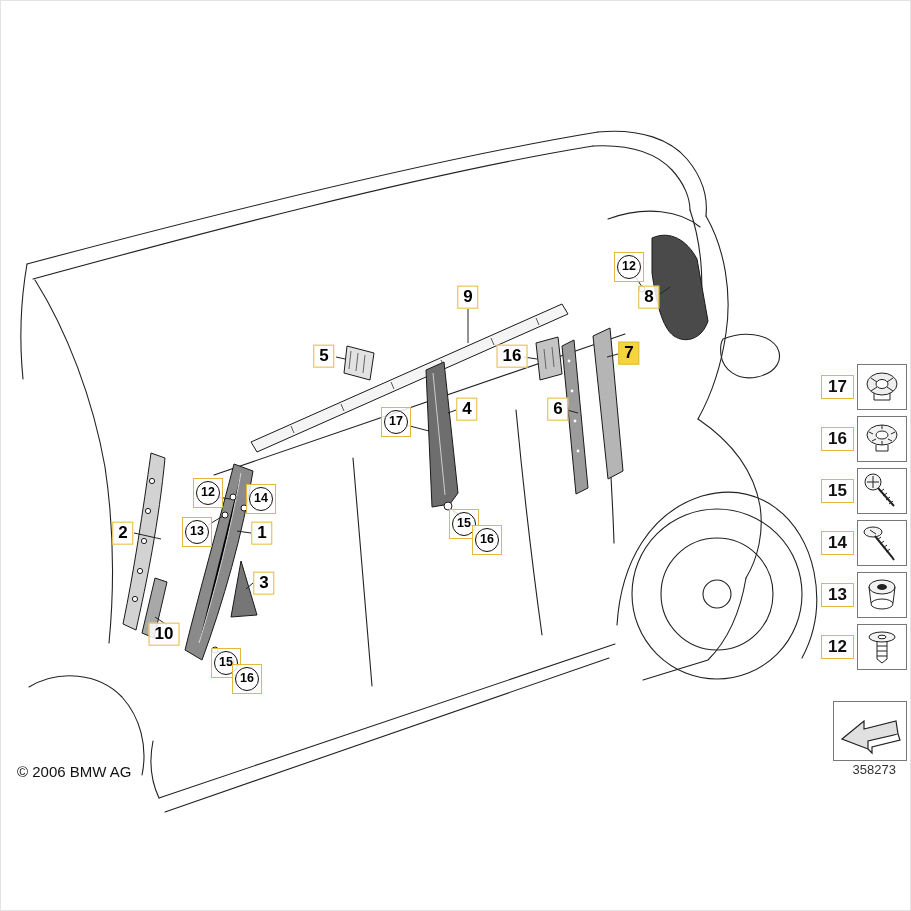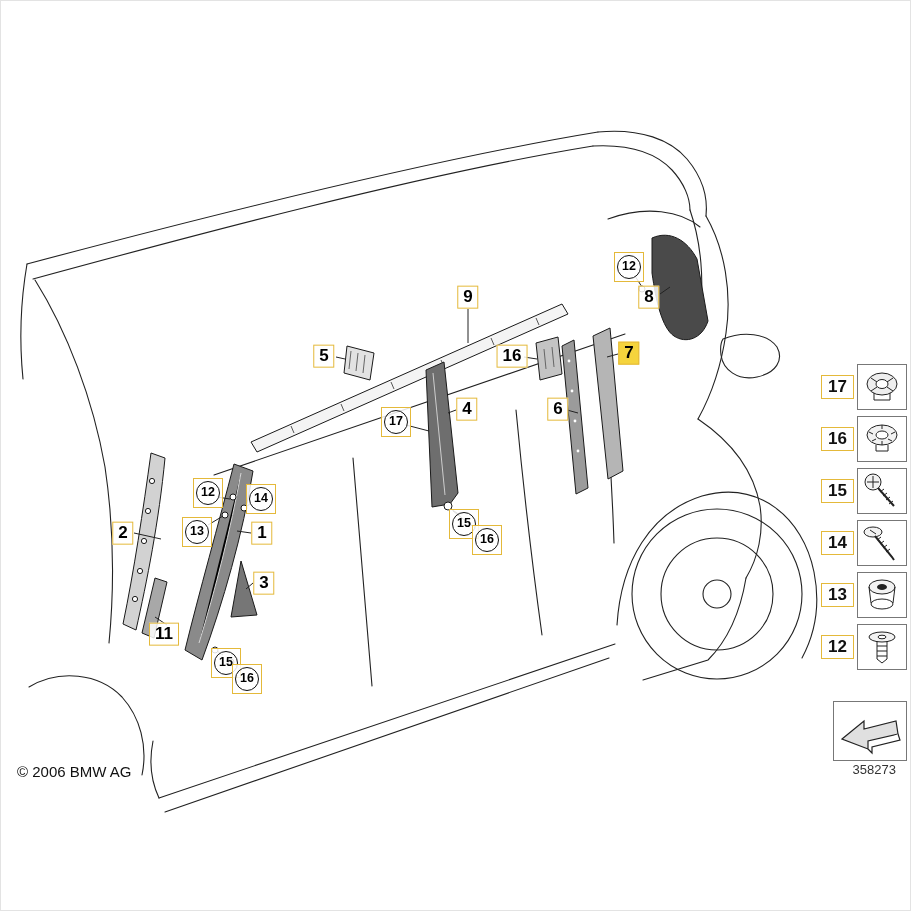--- a/index.html
+++ b/index.html
@@ -159,21 +159,21 @@
       <line x1="523" y1="356" x2="536" y2="358"></line>
       <line x1="566" y1="409" x2="577" y2="412"></line>
       <line x1="617" y1="353" x2="606" y2="356"></line>
       <line x1="634" y1="275" x2="641" y2="286"></line>
       <line x1="659" y1="293" x2="669" y2="286"></line>
     </g>
   </svg>
 
   <div>
       <div class="callout" style="left: 122px; top: 532px;">2</div>
-      <div class="callout" style="left: 163px; top: 633px;">11</div>
+      <div class="callout" style="left: 163px; top: 633px;">10</div>
       <div class="callout circle" style="left: 207px; top: 492px;">
         <span class="ring">12</span>
       </div>
       <div class="callout circle" style="left: 196px; top: 531px;">
         <span class="ring">13</span>
       </div>
       <div class="callout circle" style="left: 260px; top: 498px;">
         <span class="ring">14</span>
       </div>
       <div class="callout" style="left: 261px; top: 532px;">1</div>

